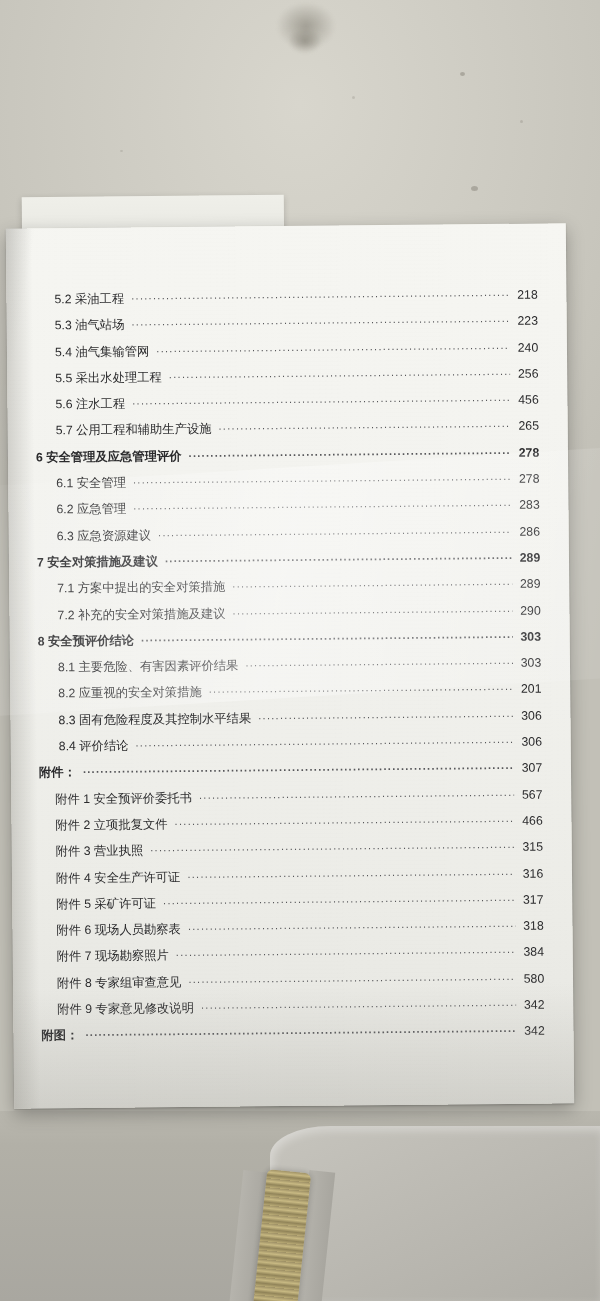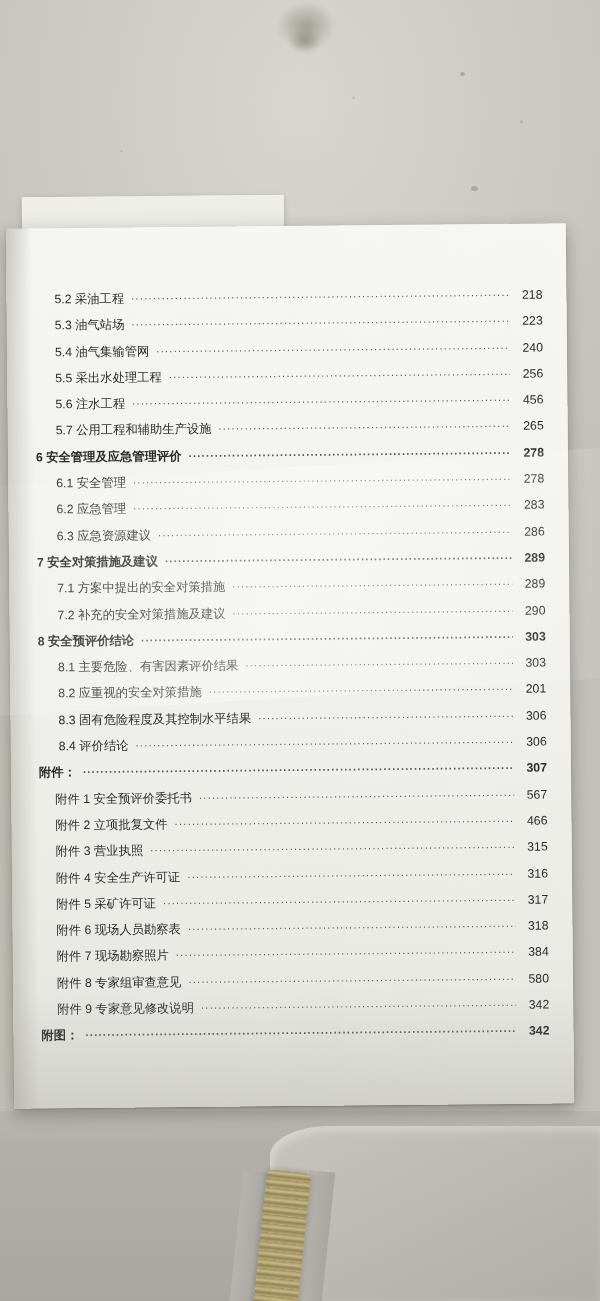--- a/index.html
+++ b/index.html
@@ -165,31 +165,31 @@
     color: #57575a;
     letter-spacing: 1.3px;
     font-size: 11px;
     line-height: 10px;
   }
   .row .leader::before {
     content: "...............................................................................................................";
   }
   .row .page-num {
     flex: 0 0 auto;
-    text-align: right;
+    text-align: center;
     min-width: 30px;
     color: #2b2b2d;
   }
 
   .lvl-1 { padding-left: 0px; font-weight: bold; }
   .lvl-1 .page-num { font-weight: bold; }
   .lvl-2 { padding-left: 20px; }
   .lvl-app { padding-left: 16px; }
   .lvl-apphead { padding-left: 0px; font-weight: bold; }
-  .lvl-apphead .page-num { font-weight: bold; }
+  .lvl-apphead .page-num { font-weight: normal; }
 
   
   .paper-noise {
     position: absolute;
     inset: 0;
     pointer-events: none;
     opacity: .16;
     background-image:
       repeating-linear-gradient(0deg, rgba(0,0,0,.035) 0px, rgba(0,0,0,0) 2px, rgba(0,0,0,0) 4px),
       repeating-linear-gradient(90deg, rgba(0,0,0,.02) 0px, rgba(0,0,0,0) 3px, rgba(0,0,0,0) 6px);

